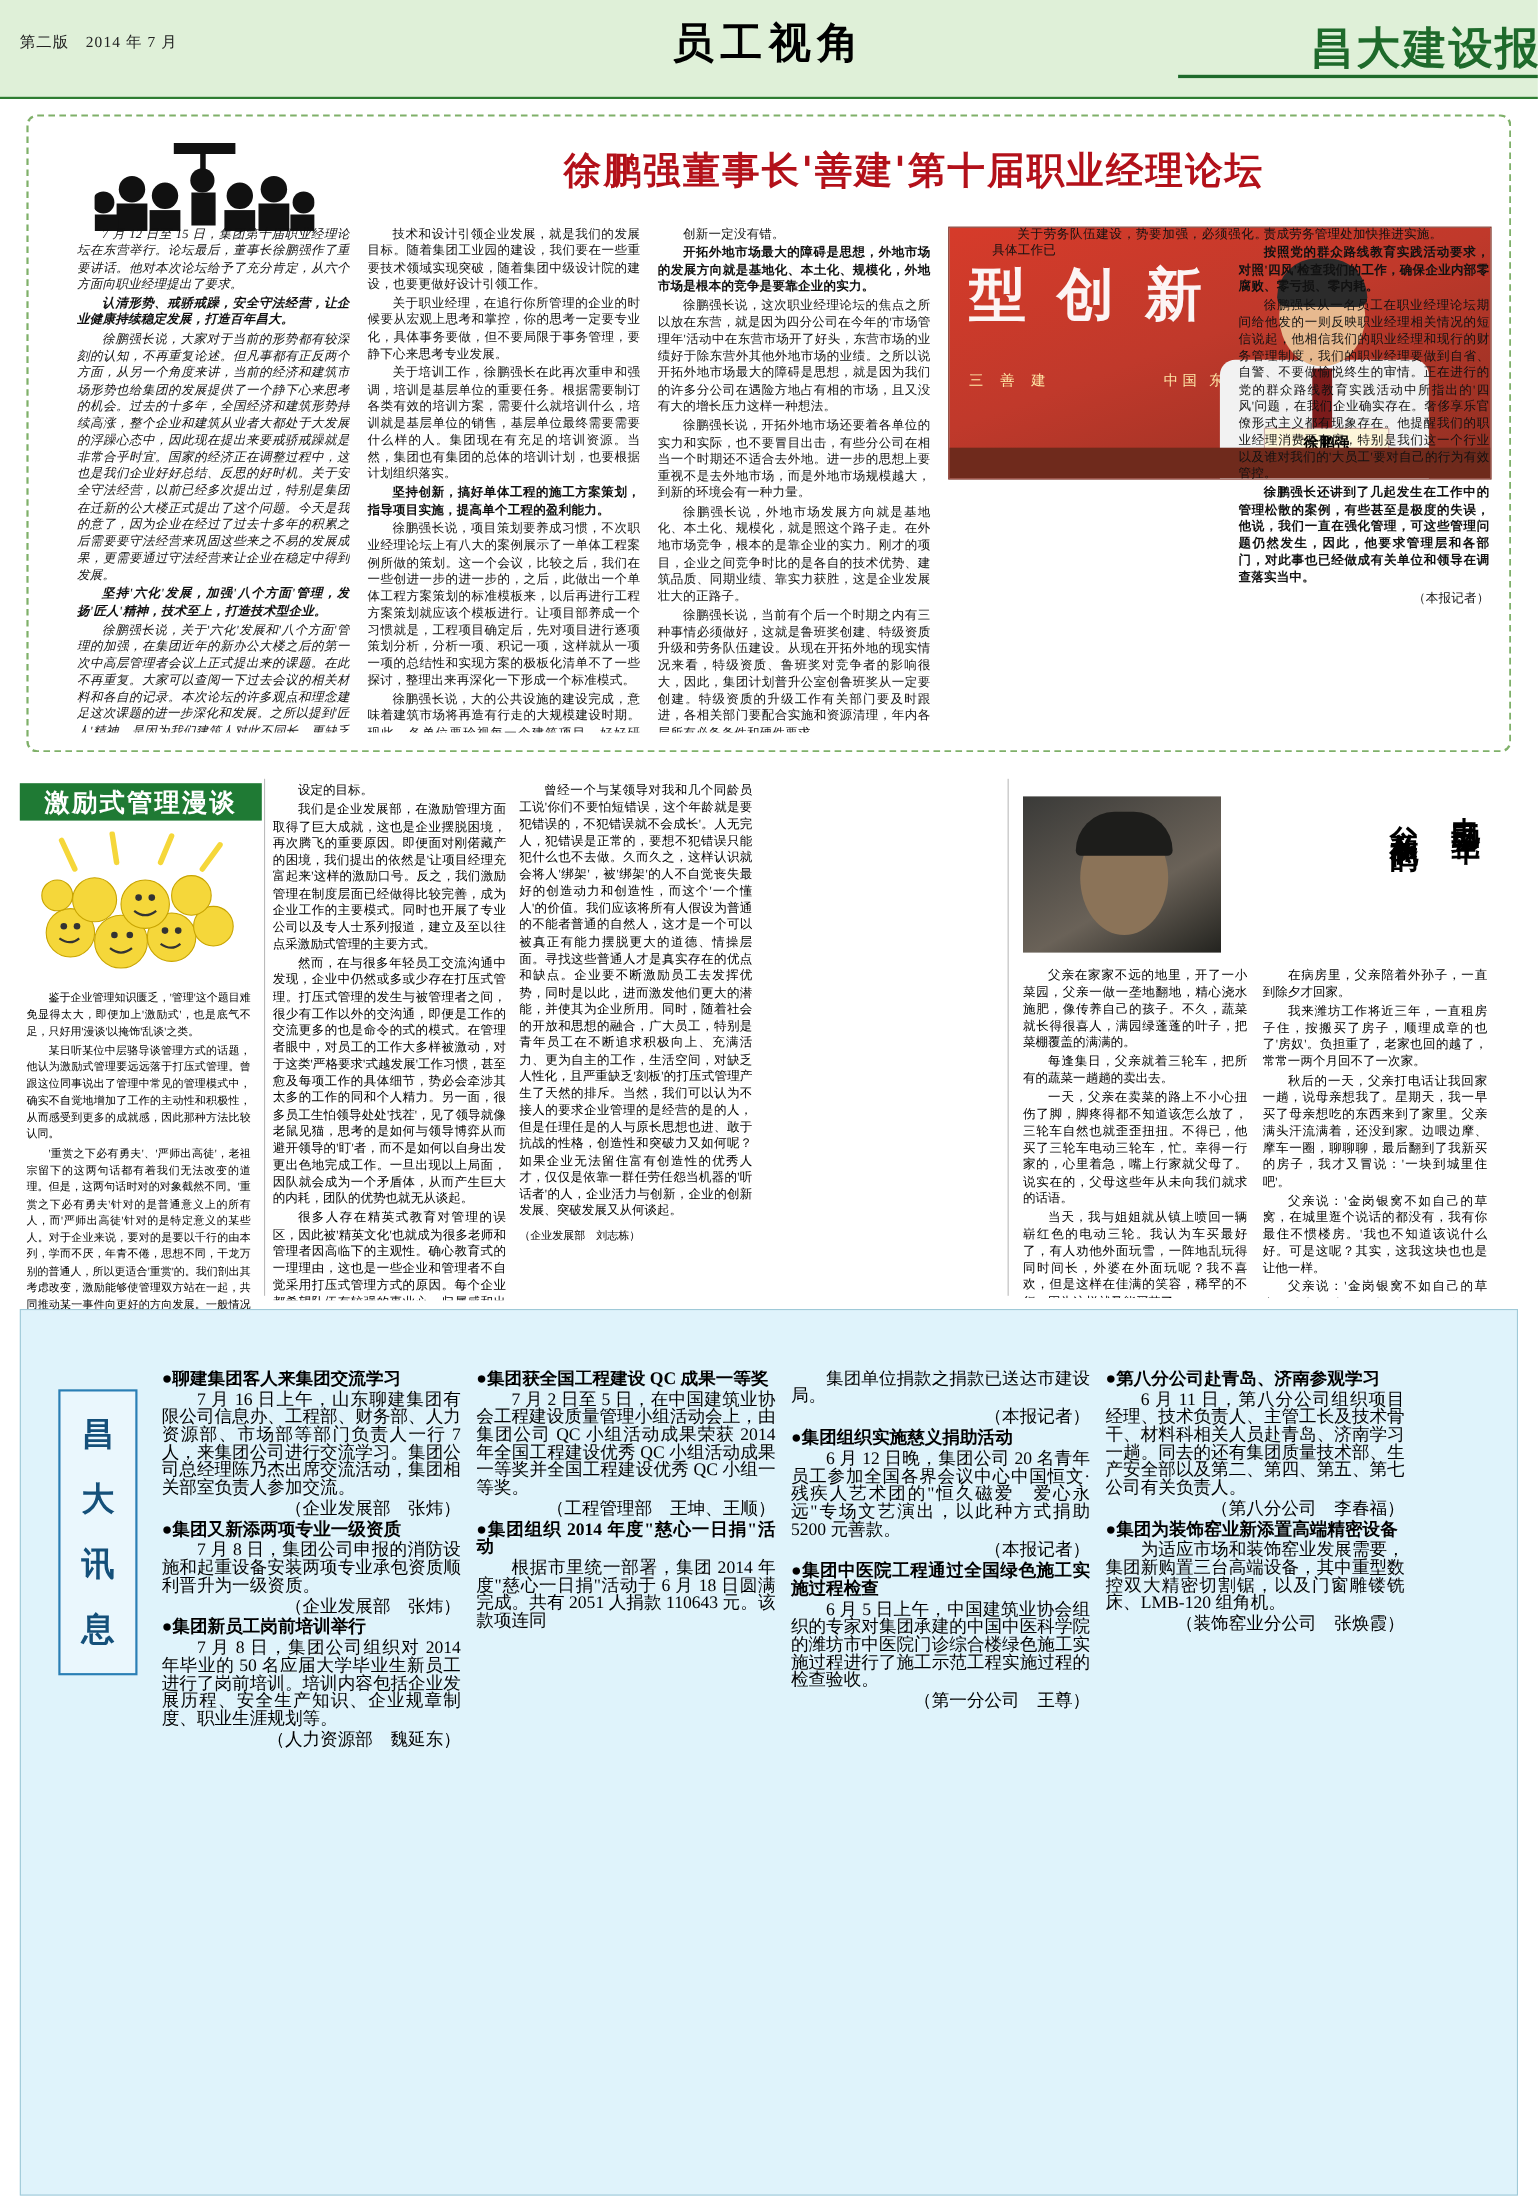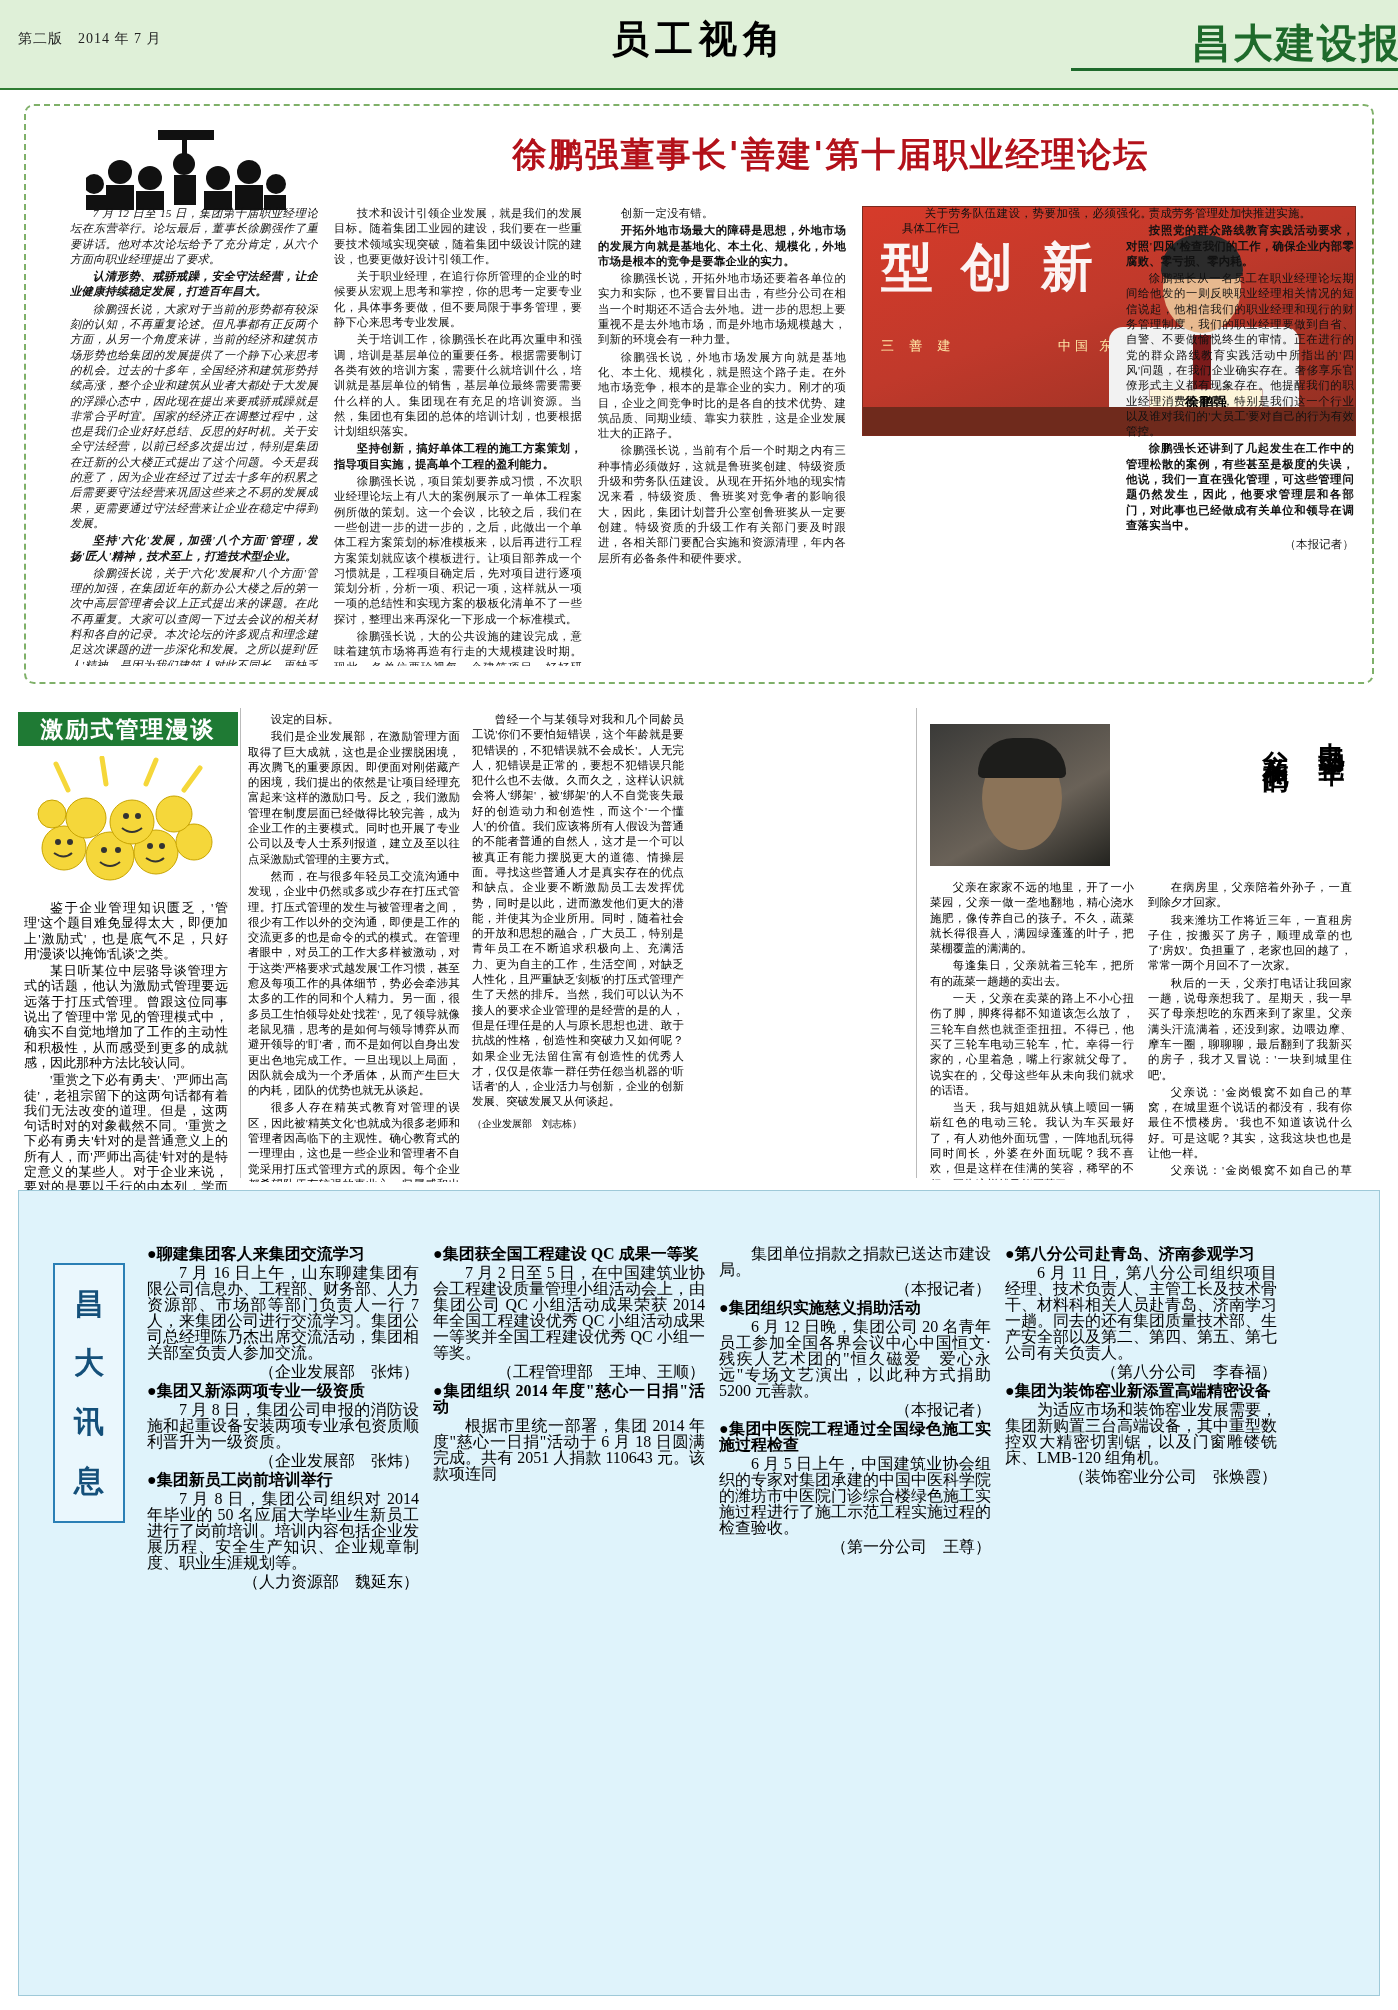--- a/index.html
+++ b/index.html
@@ -112,21 +112,21 @@
     position:absolute;left:0;top:700px;width:1398px;height:480px;
   }
   .mid-title{
     position:absolute;left:18px;top:12px;width:220px;height:34px;
     background:#1f7a34;color:#fff;font-size:23px;font-weight:bold;
     display:flex;align-items:center;justify-content:center;letter-spacing:2px;
   }
   .smiley-art{position:absolute;left:28px;top:56px;width:206px;height:130px;}
   .mid-lead{
     position:absolute;left:24px;top:200px;width:204px;height:290px;
-    font-size:13px;line-height:15.3px;text-align:justify;overflow:hidden;
+    font-size:10px;line-height:15.3px;text-align:justify;overflow:hidden;
   }
   .mid-lead p{margin:0 0 2px 0;text-indent:2em;}
   .mid-col{
     position:absolute;top:12px;font-size:11.4px;line-height:15.3px;text-align:justify;overflow:hidden;
   }
   .mid-col p{margin:0 0 2px 0;text-indent:2em;}
   #mc1{left:248px;width:212px;height:470px;}
   #mc2{left:472px;width:212px;height:470px;}
   .mid-sign{text-align:left;font-size:10px;margin-top:6px;}
   .vline{position:absolute;top:8px;width:1px;height:470px;background:#bbb;}
@@ -244,20 +244,21 @@
       <p>技术和设计引领企业发展，就是我们的发展目标。随着集团工业园的建设，我们要在一些重要技术领域实现突破，随着集团中级设计院的建设，也要更做好设计引领工作。</p>
       <p>关于职业经理，在追行你所管理的企业的时候要从宏观上思考和掌控，你的思考一定要专业化，具体事务要做，但不要局限于事务管理，要静下心来思考专业发展。</p>
       <p>关于培训工作，徐鹏强长在此再次重申和强调，培训是基层单位的重要任务。根据需要制订各类有效的培训方案，需要什么就培训什么，培训就是基层单位的销售，基层单位最终需要需要什么样的人。集团现在有充足的培训资源。当然，集团也有集团的总体的培训计划，也要根据计划组织落实。</p>
       <p class="sub">坚持创新，搞好单体工程的施工方案策划，指导项目实施，提高单个工程的盈利能力。</p>
       <p>徐鹏强长说，项目策划要养成习惯，不次职业经理论坛上有八大的案例展示了一单体工程案例所做的策划。这一个会议，比较之后，我们在一些创进一步的进一步的，之后，此做出一个单体工程方案策划的标准模板来，以后再进行工程方案策划就应该个模板进行。让项目部养成一个习惯就是，工程项目确定后，先对项目进行逐项策划分析，分析一项、积记一项，这样就从一项一项的总结性和实现方案的极板化清单不了一些探讨，整理出来再深化一下形成一个标准模式。</p>
       <p>徐鹏强长说，大的公共设施的建设完成，意味着建筑市场将再造有行走的大规模建设时期。现此，各单位要珍视每一个建筑项目，好好研究，一方面要把项目策划养成为一种习惯，另一方面要把方案管理做到国到。</p>
     </div>
   <div class="lead-col" id="lc3">
       <p>创新一定没有错。</p>
       <p class="sub">开拓外地市场最大的障碍是思想，外地市场的发展方向就是基地化、本土化、规模化，外地市场是根本的竞争是要靠企业的实力。</p>
+      <p>徐鹏强长说，这次职业经理论坛的焦点之所以放在东营，就是因为四分公司在今年的'市场管理年'活动中在东营市场开了好头，东营市场的业绩好于除东营外其他外地市场的业绩。之所以说开拓外地市场最大的障碍是思想，就是因为我们的许多分公司在遇险方地占有相的市场，且又没有大的增长压力这样一种想法。</p>
       <p>徐鹏强长说，开拓外地市场还要着各单位的实力和实际，也不要冒目出击，有些分公司在相当一个时期还不适合去外地。进一步的思想上要重视不是去外地市场，而是外地市场规模越大，到新的环境会有一种力量。</p>
       <p>徐鹏强长说，外地市场发展方向就是基地化、本土化、规模化，就是照这个路子走。在外地市场竞争，根本的是靠企业的实力。刚才的项目，企业之间竞争时比的是各自的技术优势、建筑品质、同期业绩、靠实力获胜，这是企业发展壮大的正路子。</p>
       <p>徐鹏强长说，当前有个后一个时期之内有三种事情必须做好，这就是鲁班奖创建、特级资质升级和劳务队伍建设。从现在开拓外地的现实情况来看，特级资质、鲁班奖对竞争者的影响很大，因此，集团计划普升公室创鲁班奖从一定要创建。特级资质的升级工作有关部门要及时跟进，各相关部门要配合实施和资源清理，年内各层所有必备条件和硬件要求。</p>
     </div>
   <div class="lead-col" id="lc4">
       <p>关于劳务队伍建设，势要加强，必须强化。具体工作已</p>
     </div>
   <div class="lead-col" id="lc5">
     <p>责成劳务管理处加快推进实施。</p>
       <p class="sub">按照党的群众路线教育实践活动要求，对照'四风'检查我们的工作，确保企业内部零腐败、零亏损、零内耗。</p>

